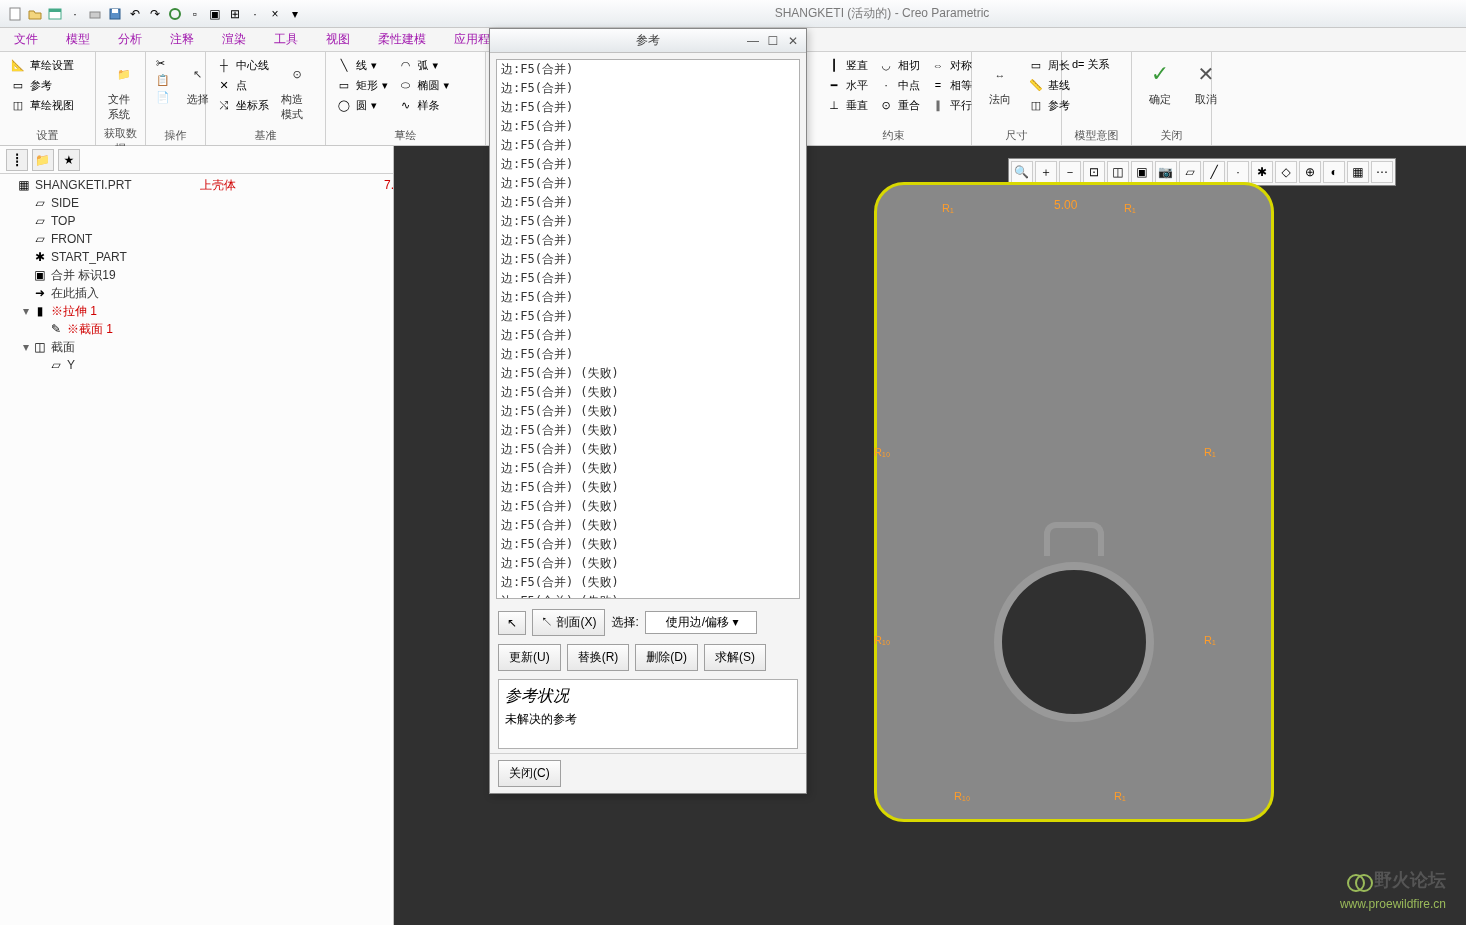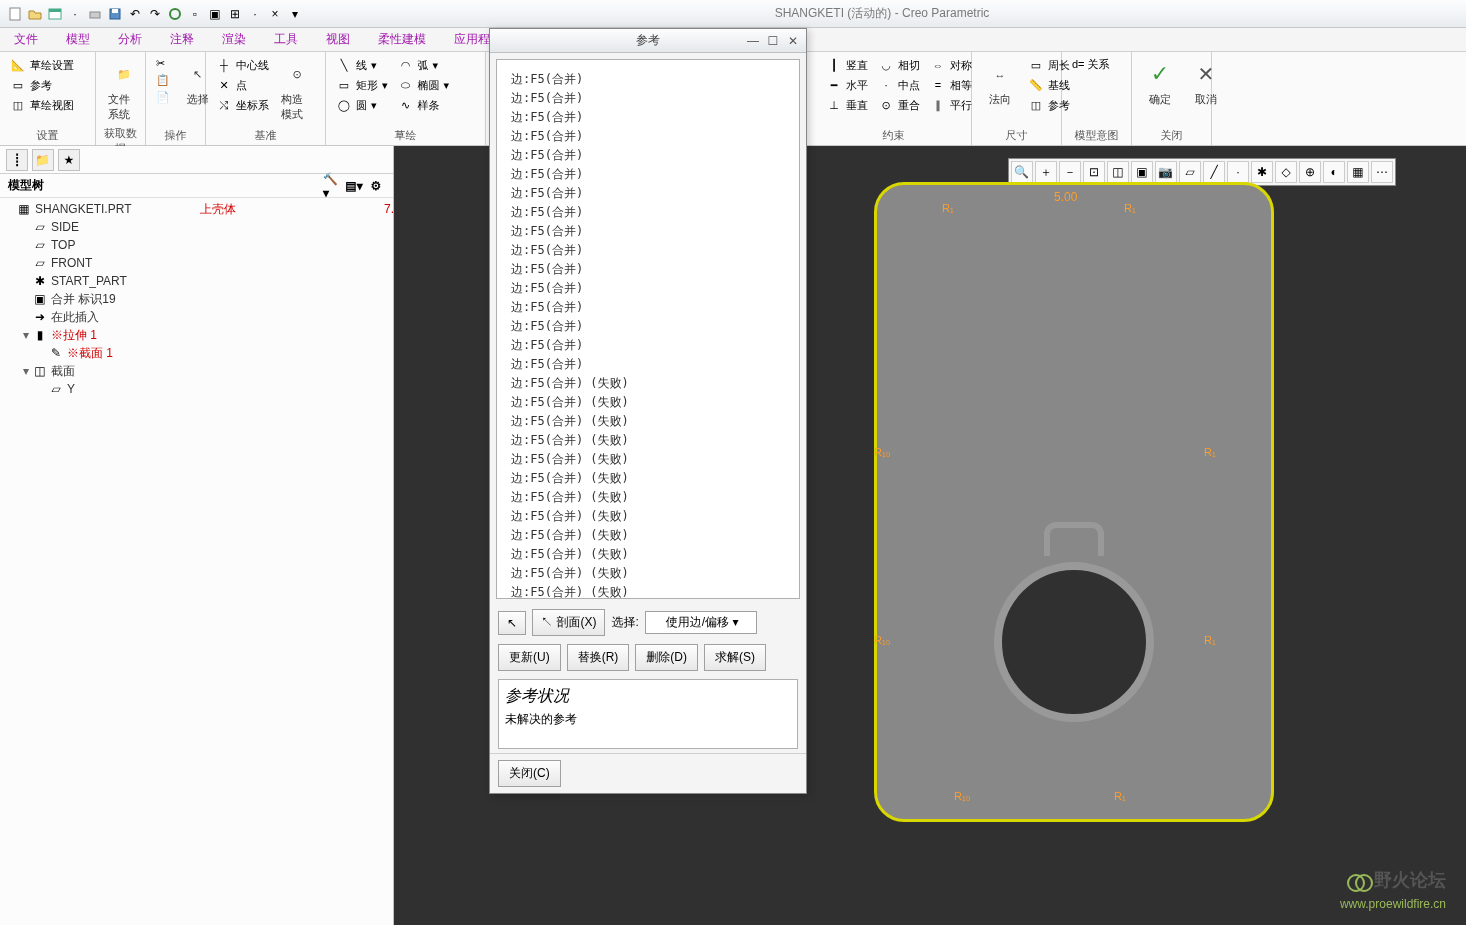--- a/index.html
+++ b/index.html
@@ -54,21 +54,21 @@
 .r-label { position: absolute; color: #ff9d2a; font-size: 11px; }
 .watermark { position: absolute; right: 20px; bottom: 14px; font-size: 12px; color: #7aa84b; text-align: right; }
 .wm-title { font-size: 18px; font-weight: bold; color: #555; }
 .wm-leaf { display: inline-block; width: 28px; height: 28px; vertical-align: middle; }
 
 .dialog { position: absolute; left: 489px; top: 28px; width: 318px; background: #f4f4f4; border: 1px solid #888; box-shadow: 2px 2px 8px rgba(0,0,0,0.2); z-index: 10; }
 .dlg-title { height: 24px; background: linear-gradient(#fdfdfe,#e4e8eb); display: flex; align-items: center; justify-content: center; position: relative; border-bottom: 1px solid #c0c0c0; }
 .dlg-title span { color: #444; }
 .dlg-ctrls { position: absolute; right: 4px; display: flex; gap: 2px; }
 .dlg-x { width: 18px; height: 16px; display: flex; align-items: center; justify-content: center; cursor: pointer; color: #555; }
-.dlg-list { background: #fff; border: 1px solid #b0b0b0; margin: 6px; height: 540px; overflow-y: scroll; padding: 10px; }
+.dlg-list { background: #fff; border: 1px solid #b0b0b0; margin: 6px; height: 540px; overflow-y: scroll; padding: 0; }
 .dlg-list-item { font-family: "SimSun", monospace; font-size: 12px; padding: 1px 4px; white-space: nowrap; color: #333; }
 .dlg-row { display: flex; gap: 6px; padding: 4px 8px; align-items: center; }
 .dlg-btn { border: 1px solid #a0a0a0; background: linear-gradient(#fdfdfd,#e8e8e8); padding: 4px 10px; font-size: 12px; cursor: pointer; white-space: nowrap; }
 .dlg-btn.icon { padding: 4px 8px; }
 .dlg-select { border: 1px solid #a0a0a0; padding: 2px 18px 2px 20px; background: #fff; font-size: 12px; }
 .dlg-footer { display: flex; justify-content: flex-start; padding: 6px 8px; border-top: 1px solid #d0d0d0; }
 .dlg-status { border: 1px solid #b0b0b0; background: #fff; margin: 4px 8px; padding: 6px; height: 70px; }
 .dlg-status-title { font-size: 16px; margin-bottom: 4px; font-style: italic; }
 svg { display: block; }
 </style>
@@ -311,28 +311,20 @@
     <div class="ribbon-group-label">关闭</div>
   </div>
 </div>
 
 <div class="workspace">
   <div class="left-panel">
     <div class="lp-tabs">
       <div class="lp-tab">┋</div>
       <div class="lp-tab">📁</div>
       <div class="lp-tab">★</div>
-    </div>
-    <div class="lp-title">
-      <span>模型树</span>
-      <div class="lp-tools">
-        <div class="lp-tool">🔨▾</div>
-        <div class="lp-tool">▤▾</div>
-        <div class="lp-tool">⚙</div>
-      </div>
     </div>
     <div class="tree" id="tree">
         <div class="tree-row" style="position: relative;">
           <span class="indent" style="width: 4px;"></span>
           <span class="tree-exp"></span>
           <span class="tree-icon">▦</span>
           <span class="tree-label">SHANGKETI.PRT</span>
           <span style="position: absolute; left: 200px; color: rgb(208, 0, 0);">上壳体</span>
           <span style="position: absolute; left: 384px; color: rgb(208, 0, 0);">7.</span>
         </div>
@@ -416,21 +408,21 @@
       <div class="mini-btn">⊕</div>
       <div class="mini-btn">◐</div>
       <div class="mini-btn">▦</div>
       <div class="mini-btn">⋯</div>
     </div>
     <div class="part-shape">
       <div class="part-body"></div>
       <div class="part-handle"></div>
       <div class="part-hole"></div>
     </div>
-    <div class="dim-text" style="left:660px;top:44px">5.00</div>
+    <div class="dim-text" style="left:660px;top:52px">5.00</div>
     <div class="r-label" style="left:548px;top:56px">R₁</div>
     <div class="r-label" style="left:730px;top:56px">R₁</div>
     <div class="r-label" style="left:480px;top:300px">R₁₀</div>
     <div class="r-label" style="left:810px;top:300px">R₁</div>
     <div class="r-label" style="left:480px;top:488px">R₁₀</div>
     <div class="r-label" style="left:810px;top:488px">R₁</div>
     <div class="r-label" style="left:560px;top:644px">R₁₀</div>
     <div class="r-label" style="left:720px;top:644px">R₁</div>
     <div class="watermark">
       <div><span class="wm-leaf"><svg width="28" height="28">

